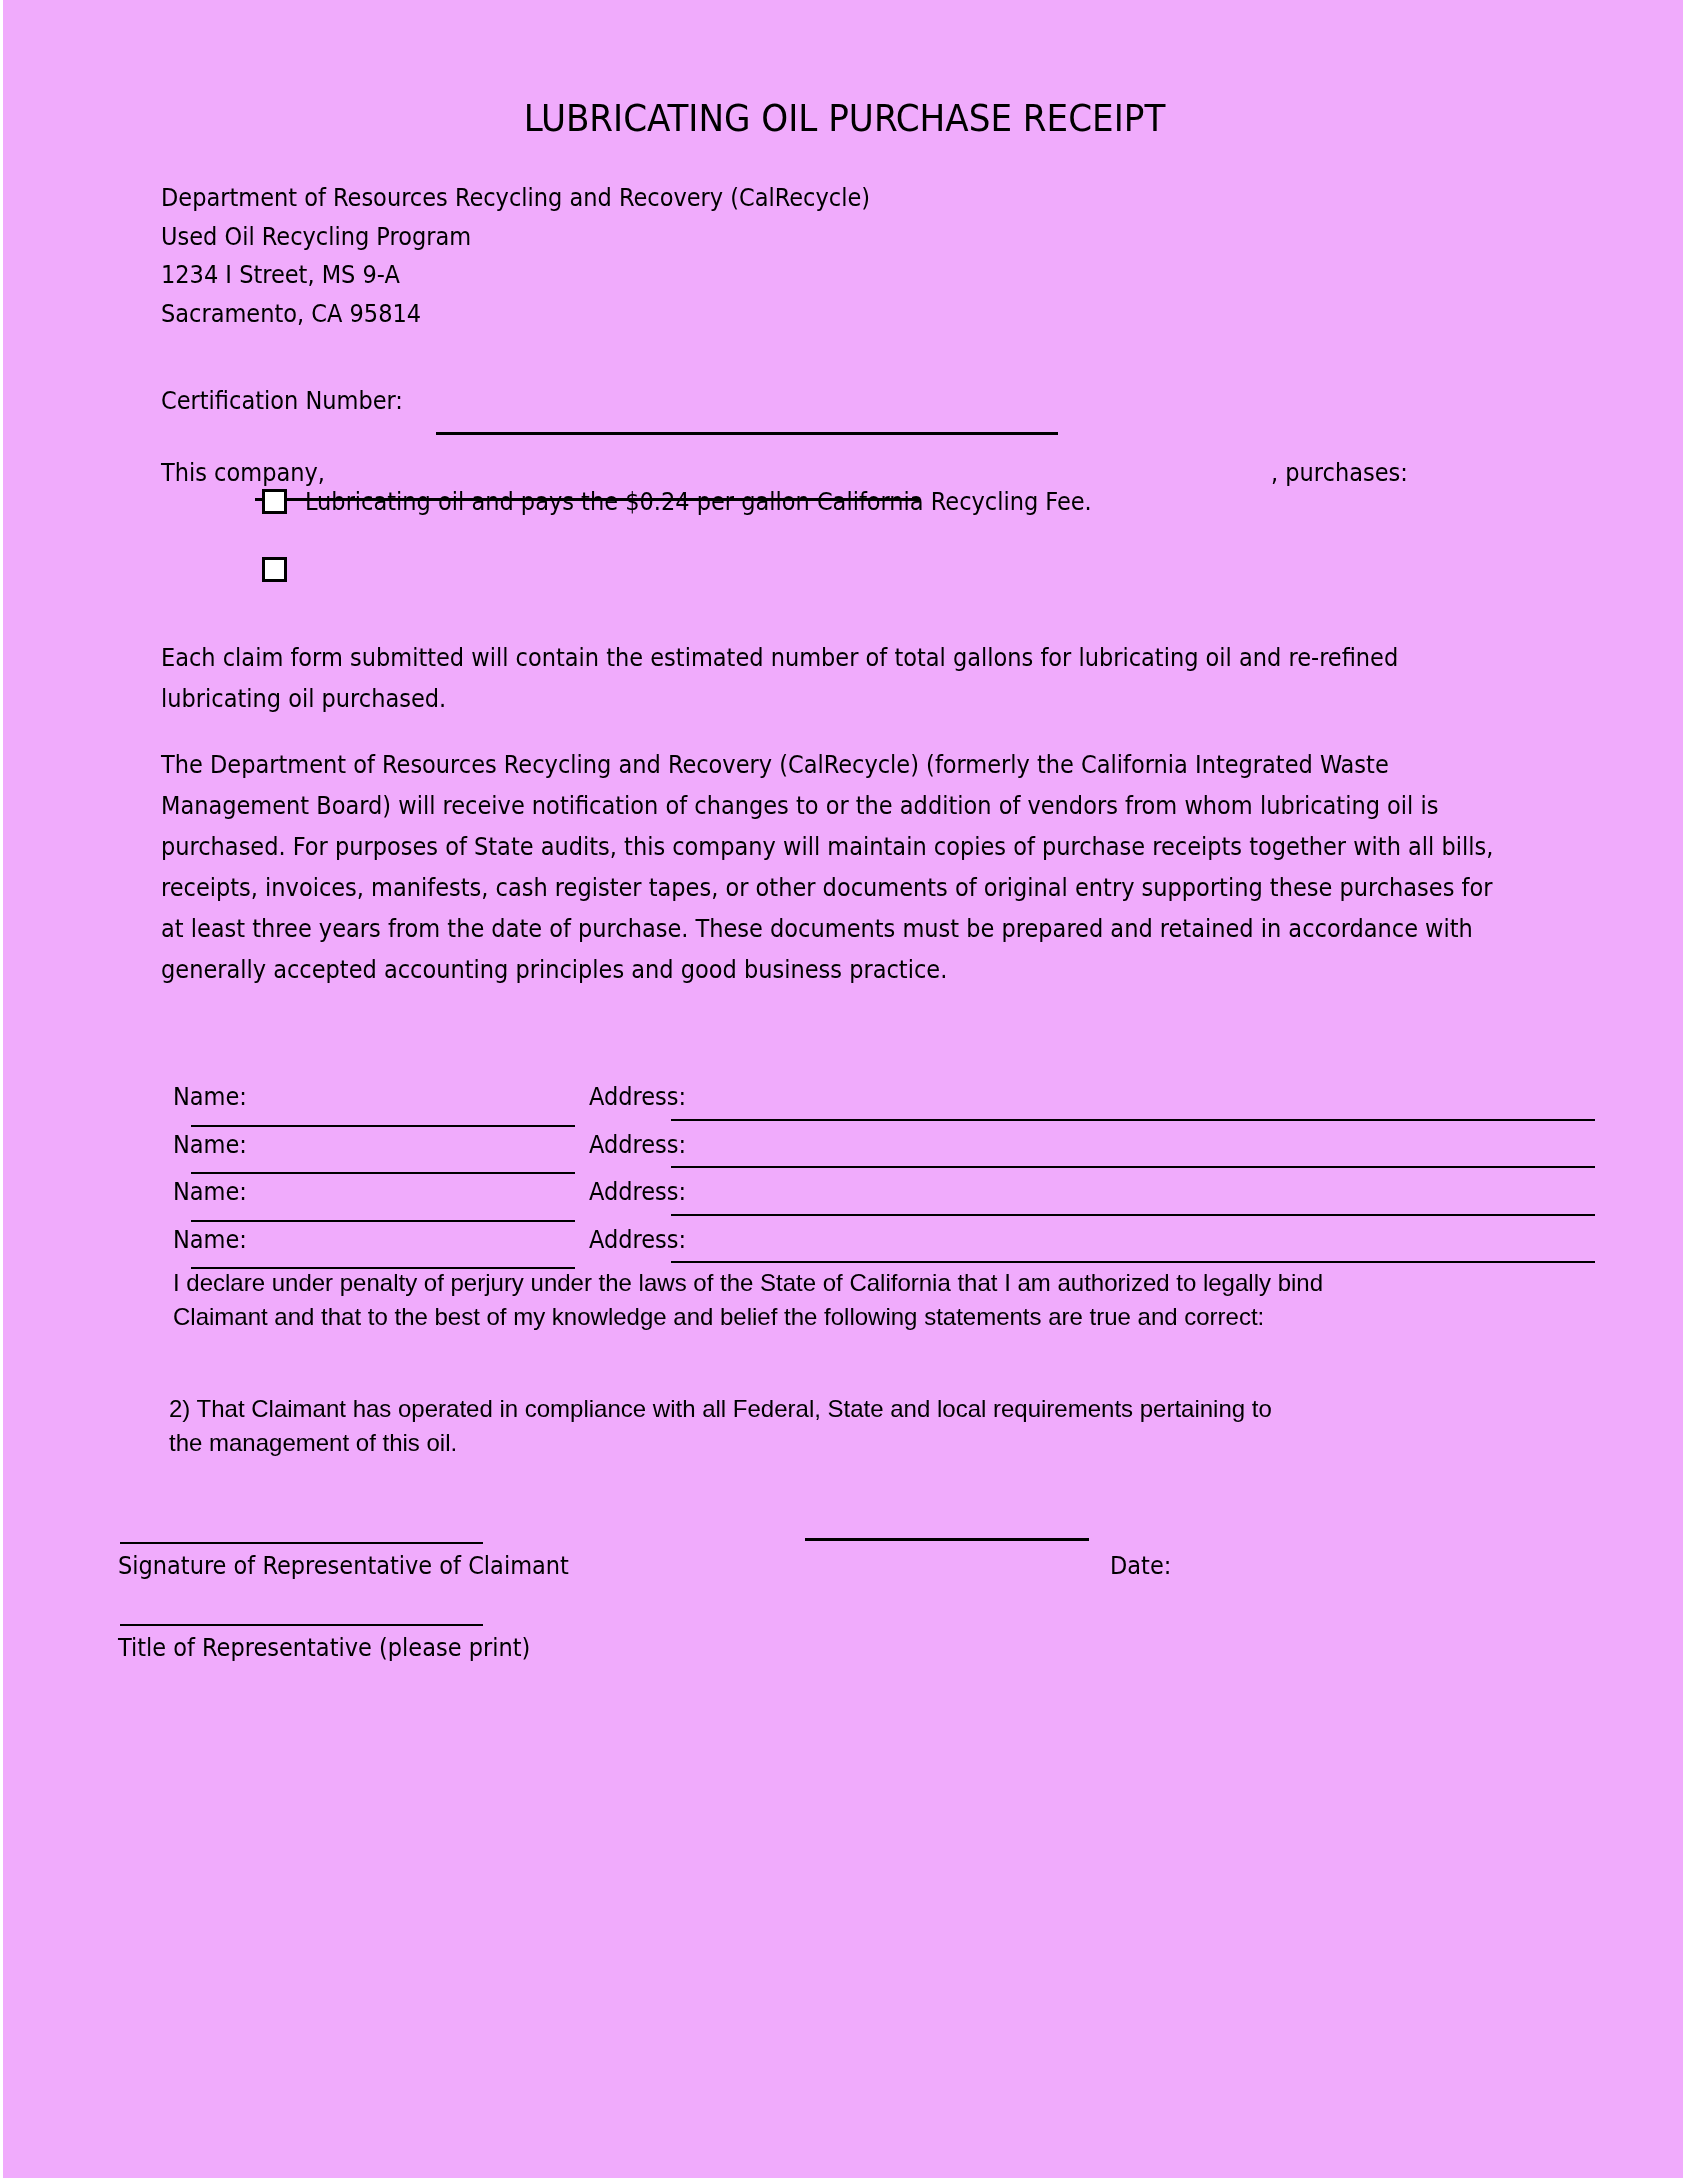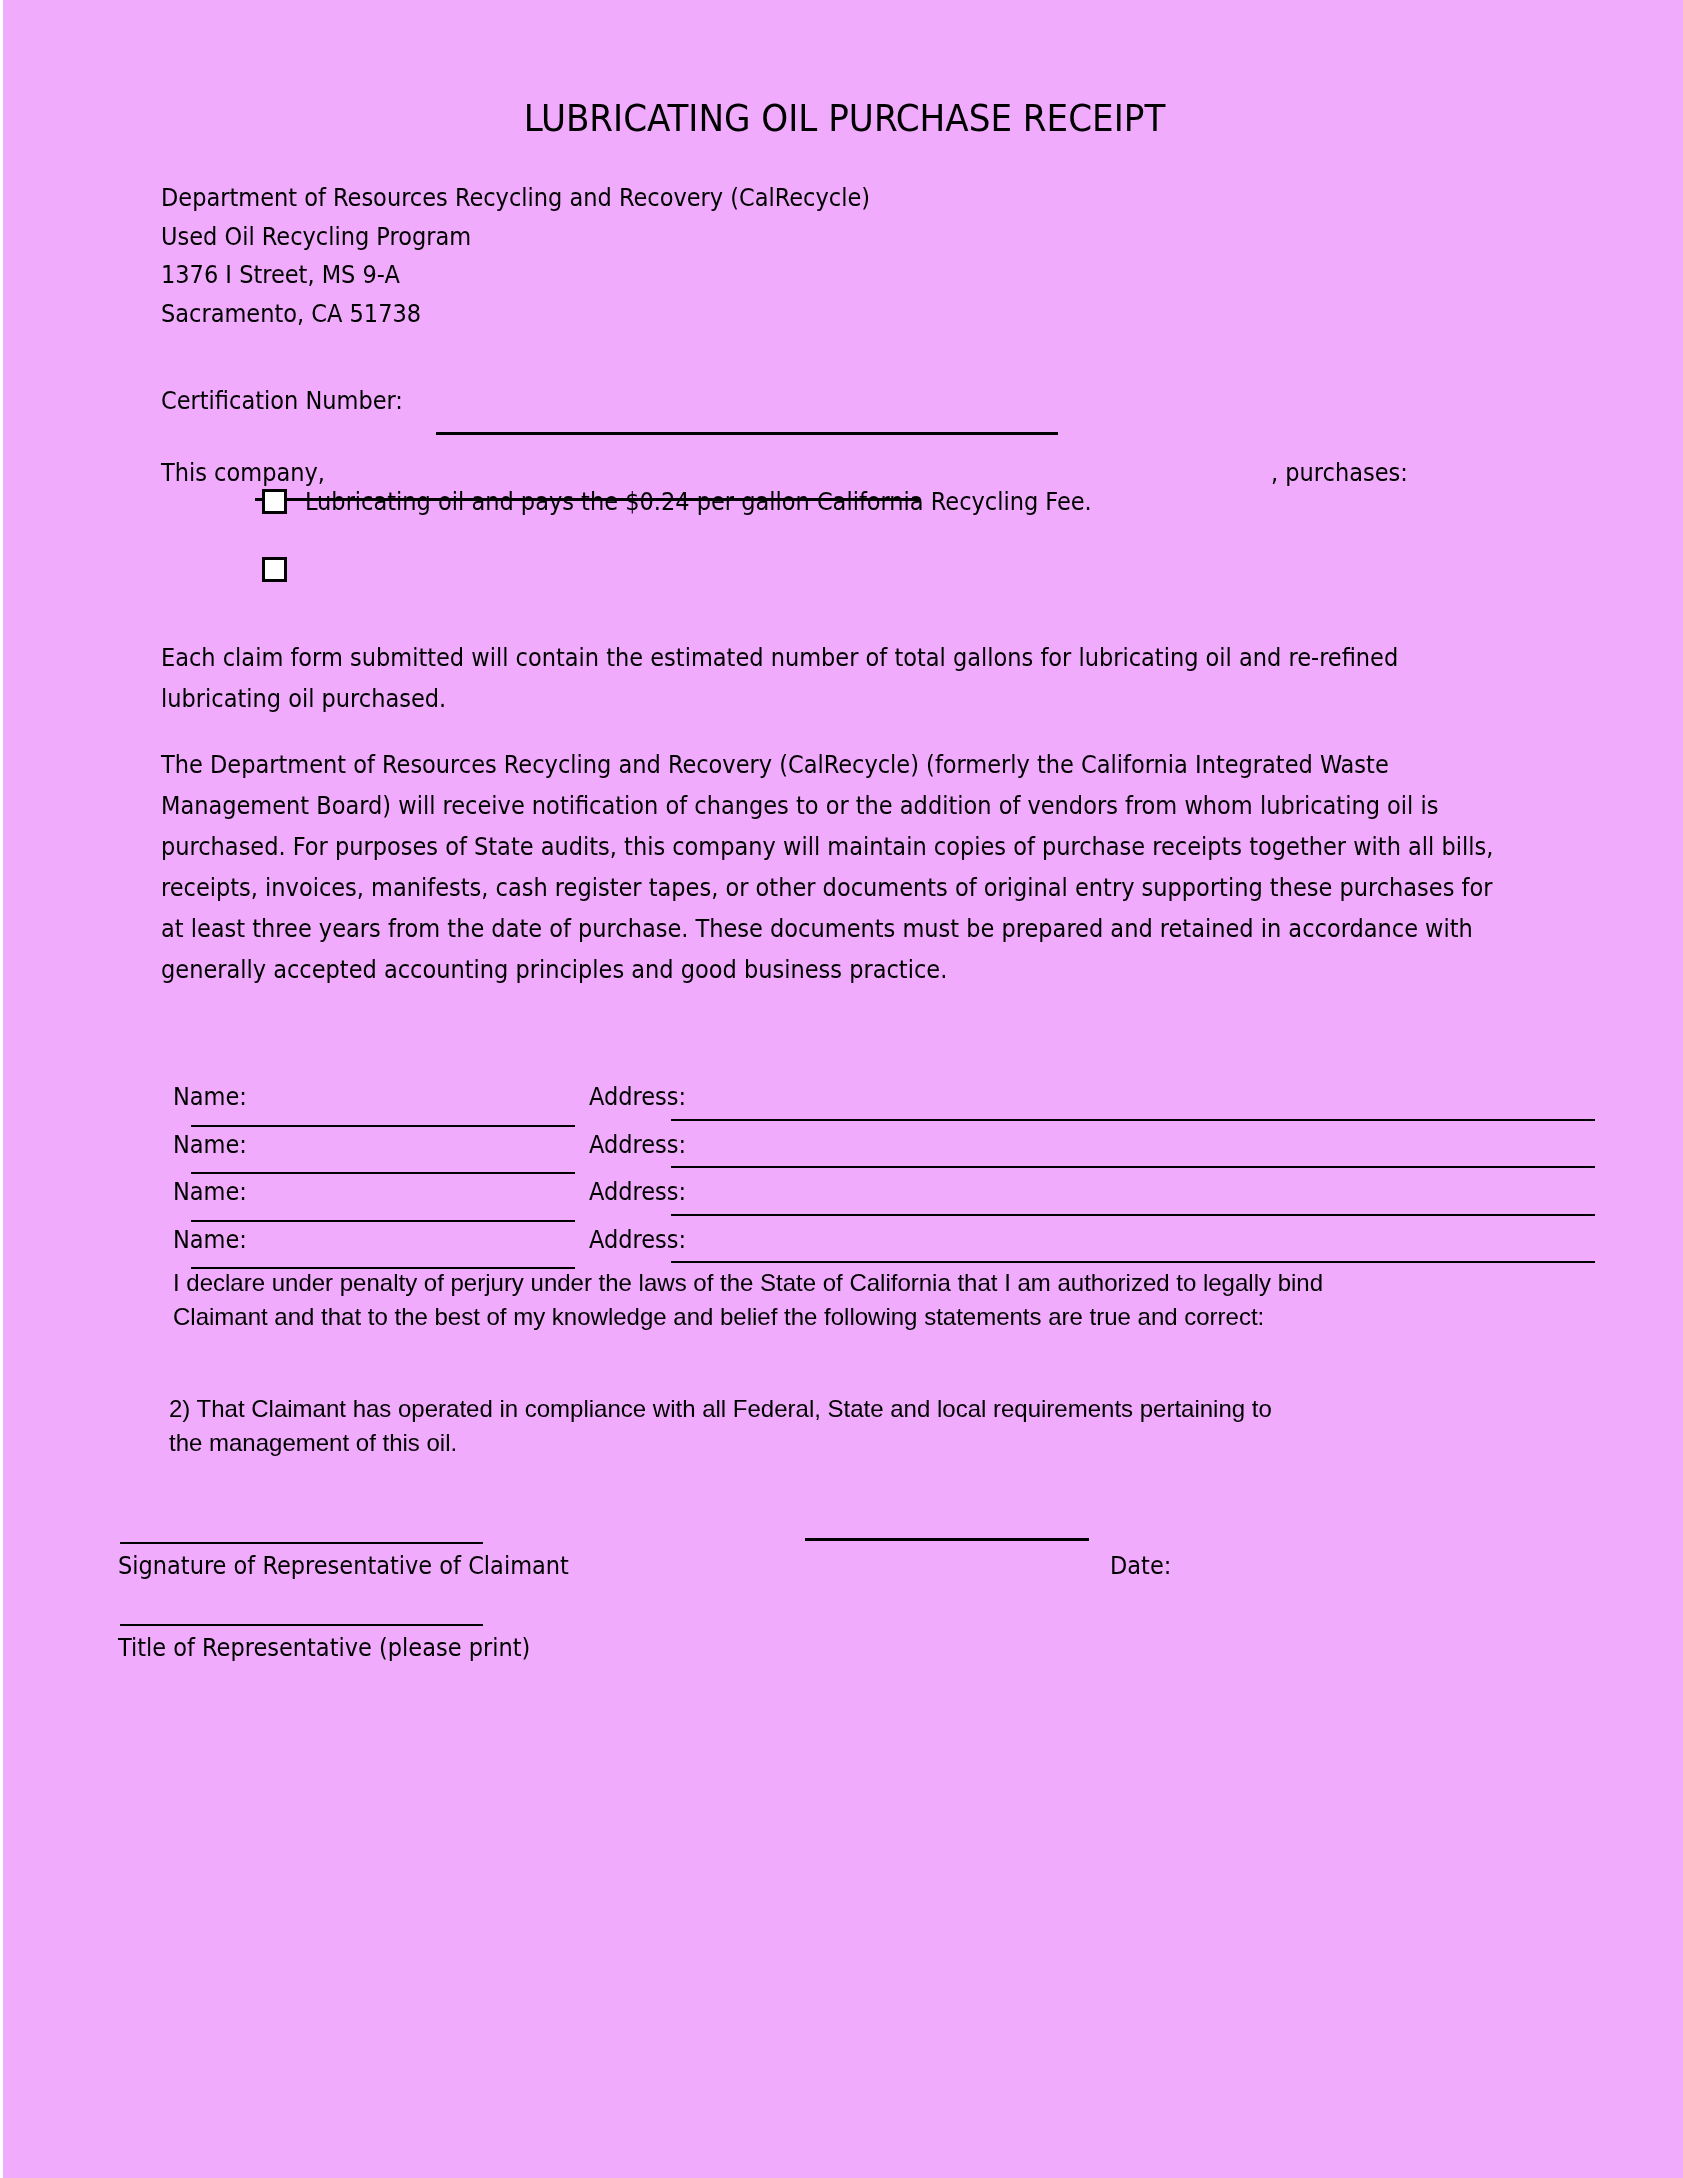--- a/index.html
+++ b/index.html
@@ -87,22 +87,22 @@
 </style>
 </head>
 <body>
 
 <div class="page">
 
   <div class="abs cond" id="title">LUBRICATING OIL PURCHASE RECEIPT</div>
 
   <div class="abs cond tline" style="left:158px; top:178px;">Department of Resources Recycling and Recovery (CalRecycle)</div>
   <div class="abs cond tline" style="left:158px; top:217px;">Used Oil Recycling Program</div>
-  <div class="abs cond tline" style="left:158px; top:255px;">1376 I Street, MS 9-A</div>
-  <div class="abs cond tline" style="left:158px; top:294px;">Sacramento, CA 51738</div>
+  <div class="abs cond tline" style="left:158px; top:255px;">1234 I Street, MS 9-A</div>
+  <div class="abs cond tline" style="left:158px; top:294px;">Sacramento, CA 95814</div>
 
   <div class="abs cond tline" style="left:158px; top:381px;">Certification Number:</div>
   <div class="abs cond tline" style="left:436px; top:381px; width:614px; overflow:hidden;"></div>
   <div class="rule" style="left:433px; top:432px; width:622px;"></div>
 
   <div class="abs cond tline" style="left:158px; top:453px;">This company,</div>
   <div class="abs cond tline" style="left:262px; top:453px; width:644px; overflow:hidden;"></div>
   <div class="rule" style="left:252px; top:498px; width:665px;"></div>
   <div class="abs cond tline" style="left:1268px; top:453px;">, purchases:</div>
 

